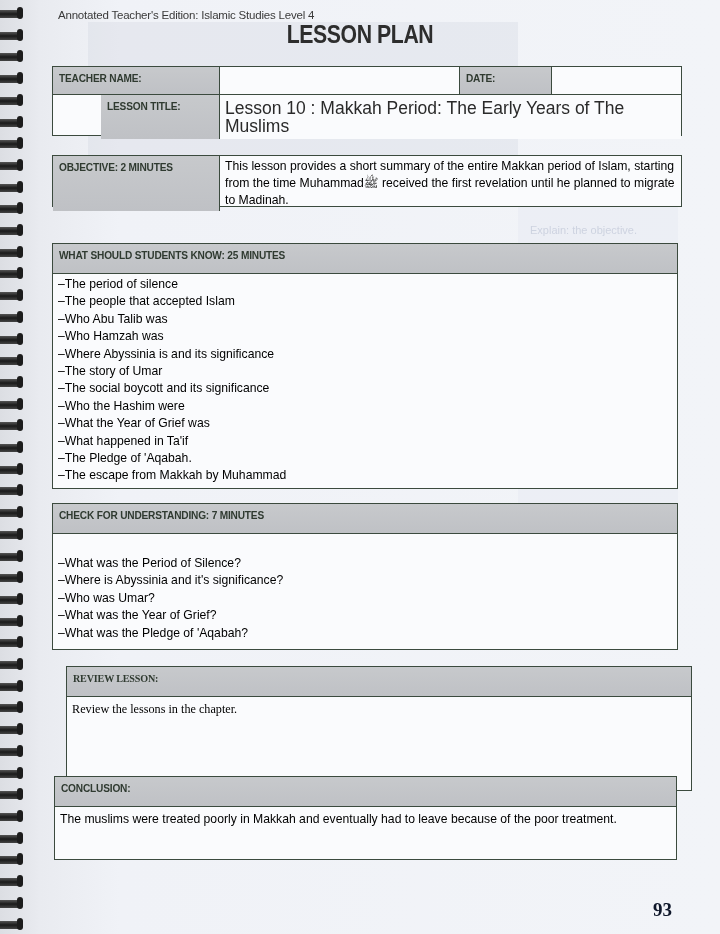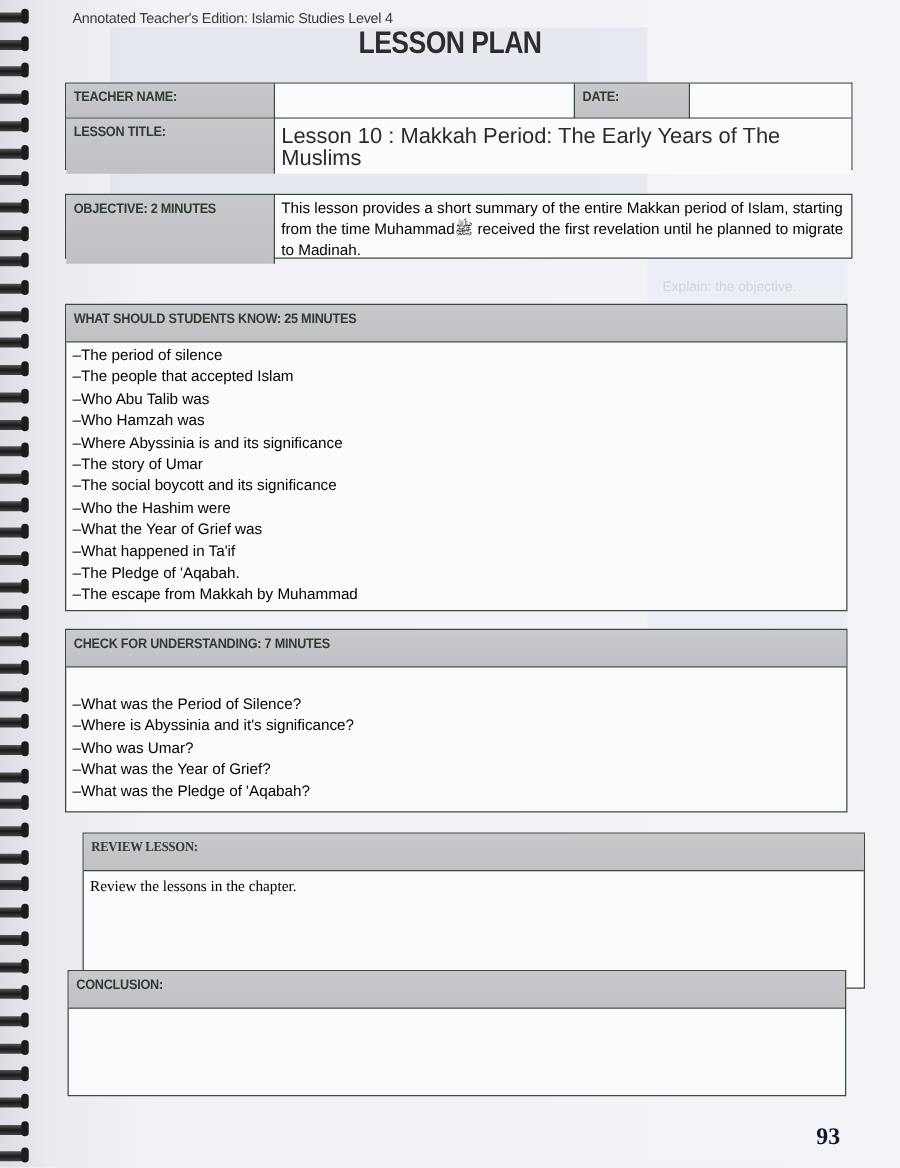--- a/index.html
+++ b/index.html
@@ -57,33 +57,33 @@
   .value-cell { background: #fafbfd; }
   .hdr { border-bottom: 1.5px solid #3b4a3e; height: 30px; }
   .body-text { font-size: 12.2px; color: #000000; padding: 3px 5px; line-height: 17.4px; }
 
   
   .top-table { left: 52px; top: 66px; width: 630px; height: 70px; display: grid;
     grid-template-columns: 167px 240px 92px 1fr; grid-template-rows: 28px 1fr; }
   .top-table > div { border-right: 1.5px solid #3b4a3e; }
   .top-table > div:nth-child(4) { border-right: none; }
   .top-table > .r1 { border-bottom: 1.5px solid #3b4a3e; }
-  .lesson-title-label { grid-column: 1; border-right: 1.5px solid #3b4a3e; }
+  .lesson-title-label { grid-column: 1; border-right: 1.5px solid #3b4a3e; margin-left: 48px; }
   .lesson-title-value { grid-column: 2 / 5; border-right: none !important;
     font-size: 17.5px; line-height: 18px; padding: 4px 5px; color: #2a2a2a; }
 
   .objective { left: 52px; top: 155px; width: 630px; height: 52px; display: grid;
     grid-template-columns: 167px 1fr; }
   .objective .label-cell { border-right: 1.5px solid #3b4a3e; }
   .objective .body-text { line-height: 17px; padding: 2px 5px; }
 
   .students { left: 52px; top: 243px; width: 626px; height: 246px; }
   .checks { left: 52px; top: 503px; width: 626px; height: 147px; }
   .review { left: 66px; top: 666px; width: 626px; height: 125px; font-family: Liberation Serif, serif; }
-  .conclusion { left: 54px; top: 776px; width: 623px; height: 101px; }
+  .conclusion { left: 54px; top: 776px; width: 623px; height: 84px; }
 
   .page-number {
     position: absolute; left: 653px; top: 899px; font-family: "Liberation Serif", serif;
     font-size: 19px; font-weight: bold; color: #0f172a;
   }
   ul.plain { list-style: none; }
 </style>
 </head>
 <body>
 
@@ -186,15 +186,16 @@
   </ul>
 </div>
 
 <div class="box review">
   <div class="label-cell hdr"><span class="label-cond">REVIEW LESSON:</span></div>
   <div class="body-text" style="padding-top:4px;">Review the lessons in the chapter.</div>
 </div>
 
 <div class="box conclusion">
   <div class="label-cell hdr"><span class="label-cond">CONCLUSION:</span></div>
+  <div class="body-text" style="padding-top:4px;">The muslims were treated poorly in Makkah and eventually had to leave because of the poor treatment.</div>
 </div>
 
 <div class="page-number">93</div>
 
 </body></html>

